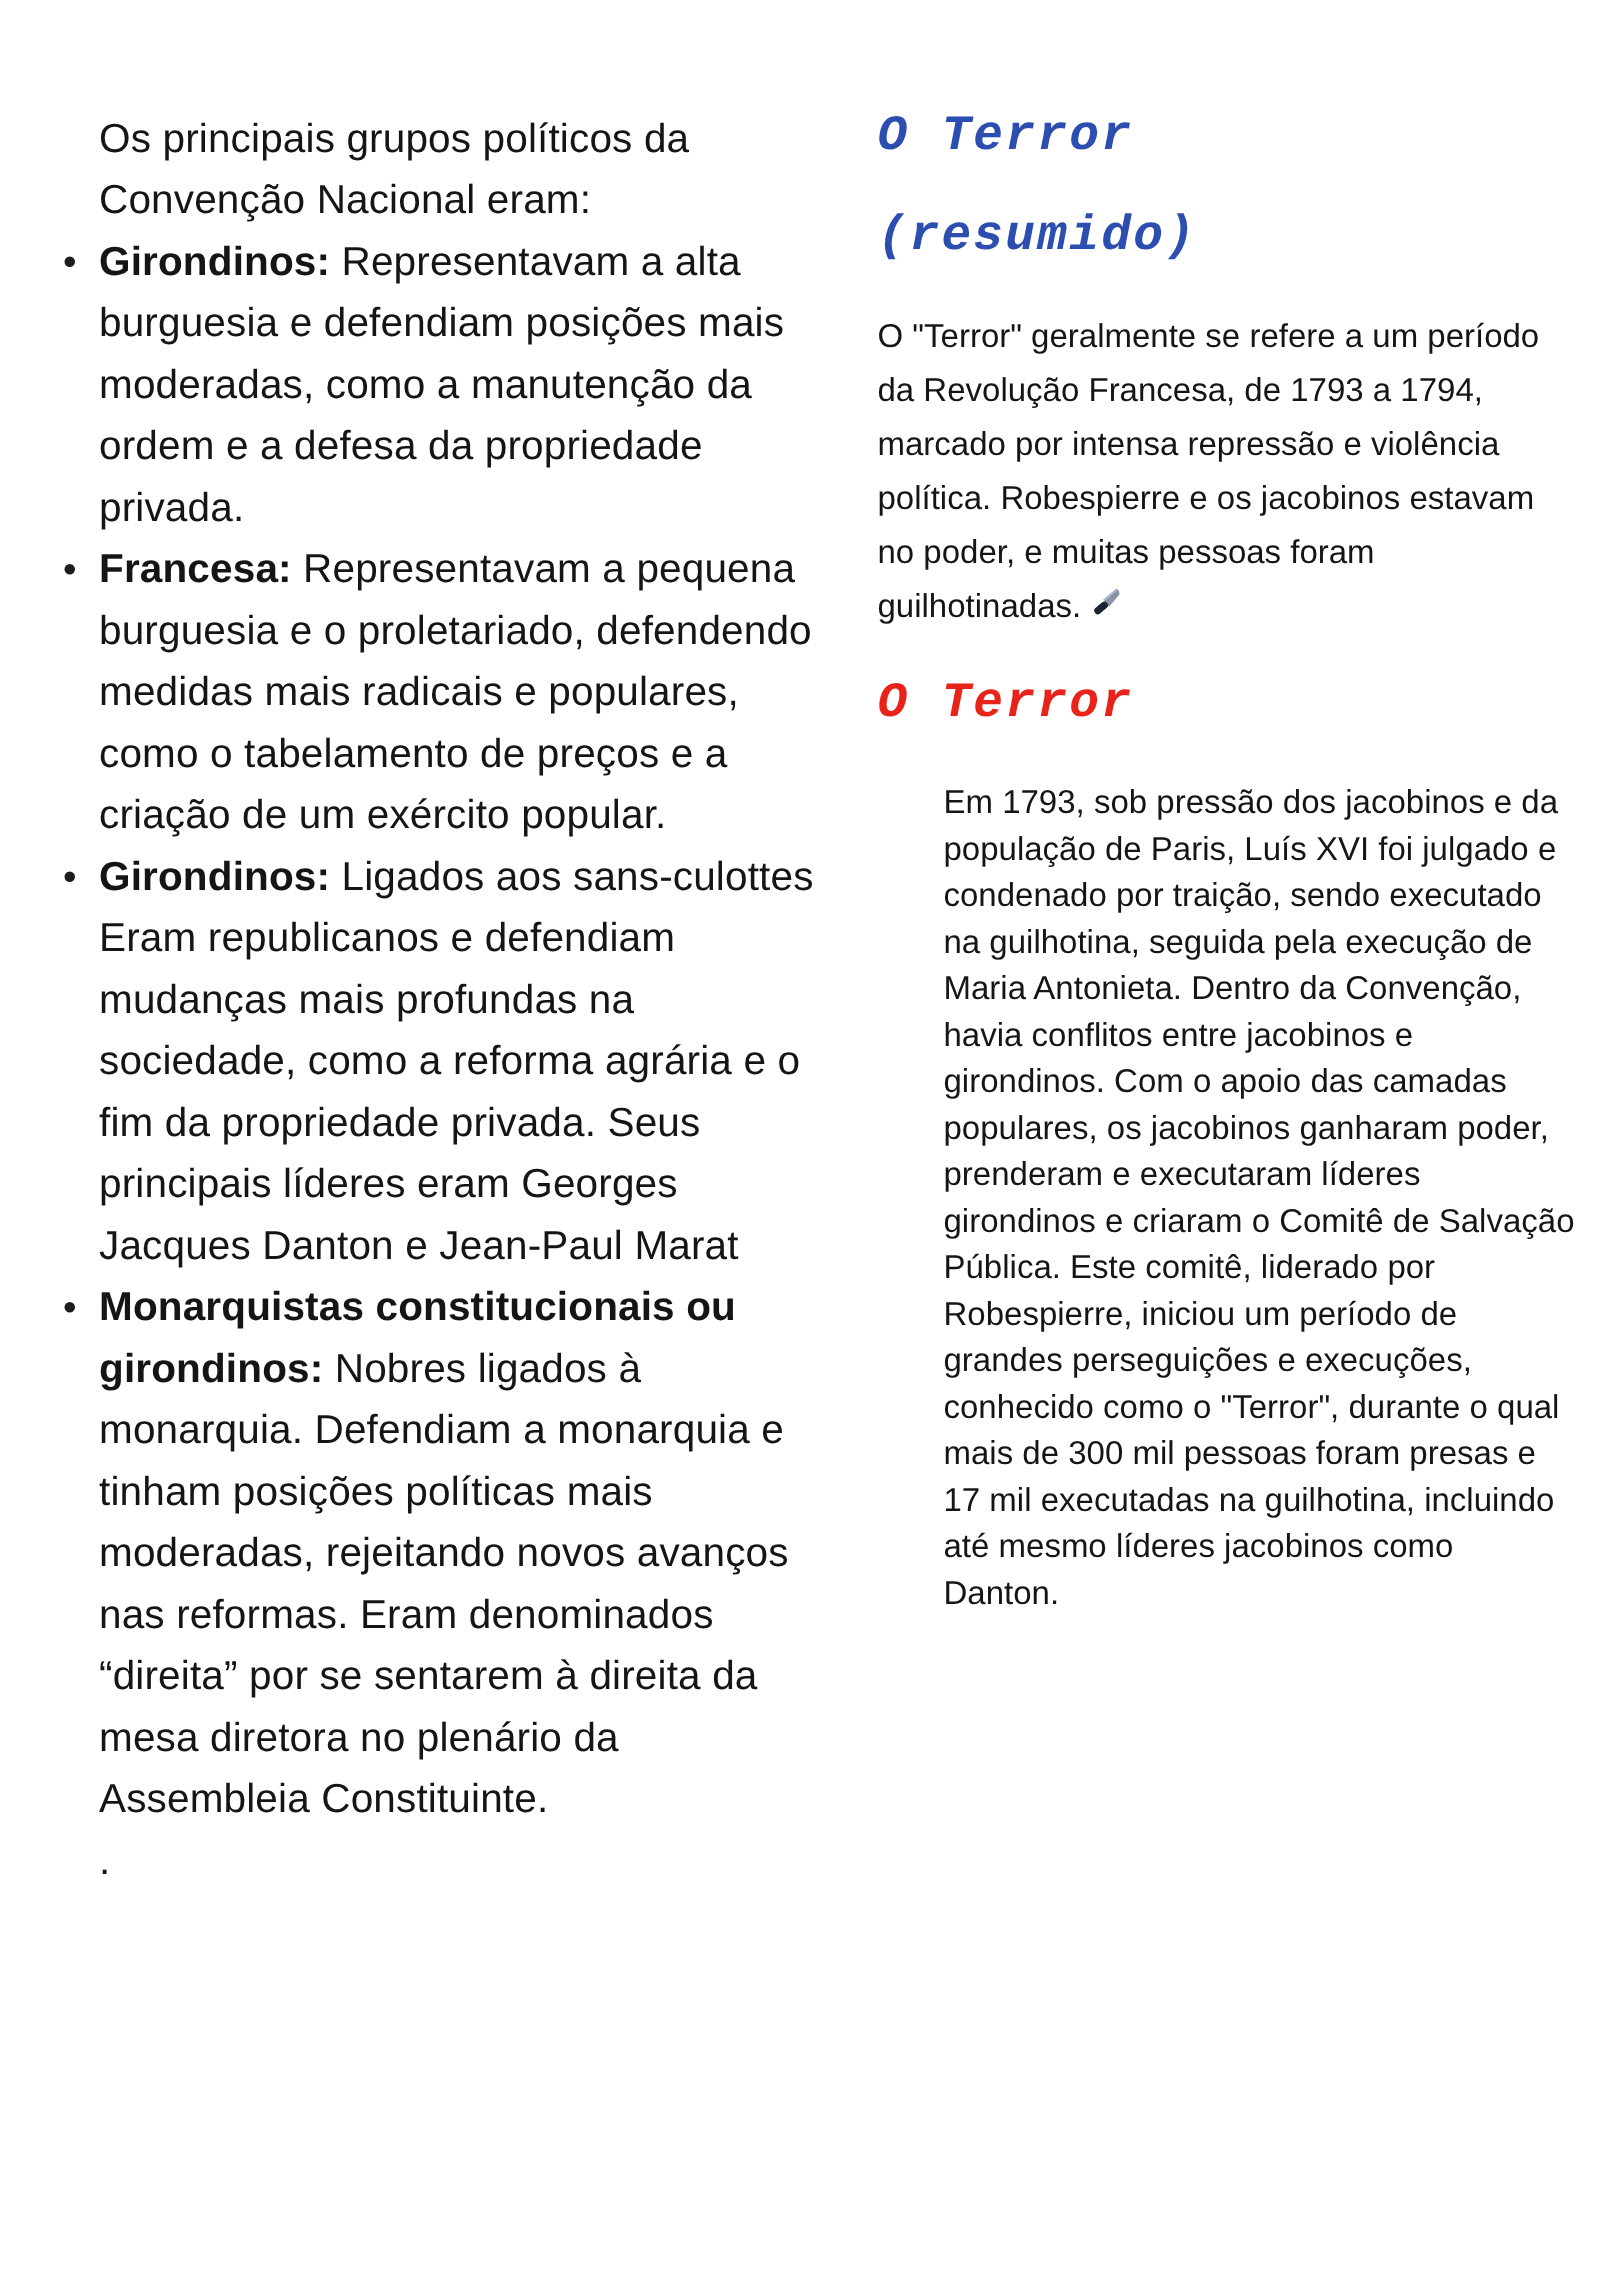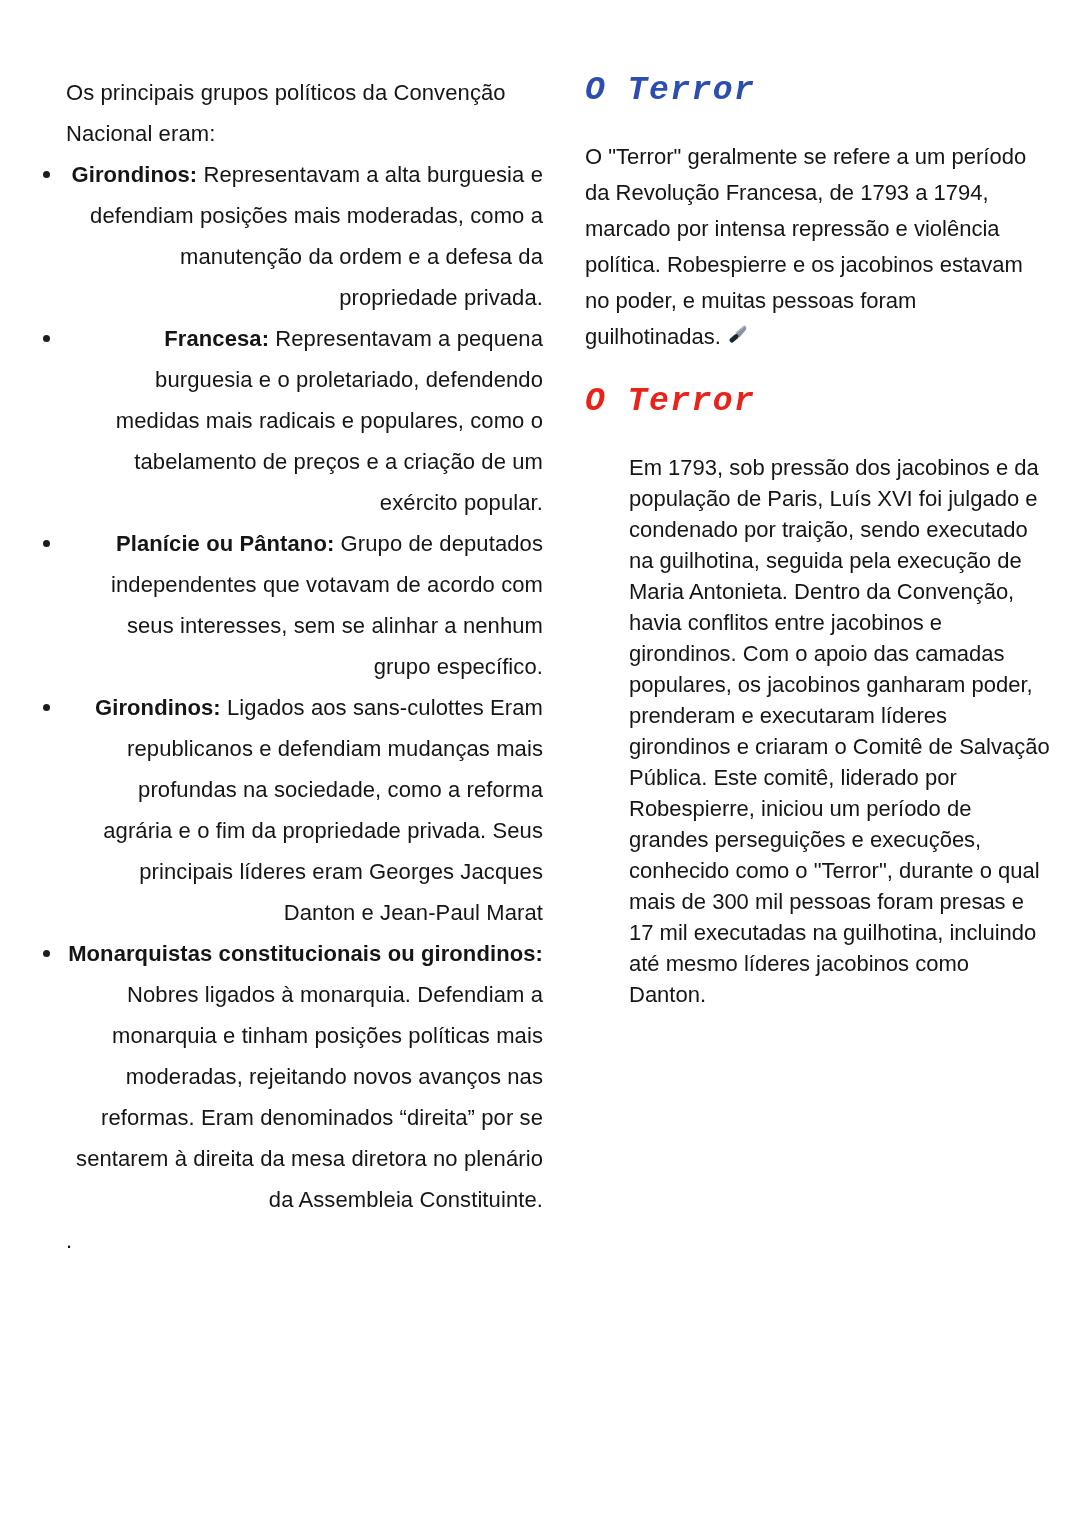--- a/index.html
+++ b/index.html
@@ -19,21 +19,21 @@
     width: 100%;
     height: 100%;
     padding: 72px 28px 30px 38px;
     gap: 42px;
   }
 
   
   .col-left {
     flex: none;
     width: 505px;
-    font-size: 22px;
+    font-size: 27px;
     line-height: 41px;
     letter-spacing: 0.1px;
   }
 
   .intro {
     margin-left: 28px;
   }
 
   ul.groups { list-style: none; }
 
@@ -41,21 +41,21 @@
 
   .dot {
     flex: none;
     width: 7px;
     height: 7px;
     border-radius: 50%;
     background: #1d1d1d;
     margin: 17px 16px 0 5px;
   }
 
-  .bullet-text { flex: 1; text-align: right; }
+  .bullet-text { flex: 1; }
 
   .bullet-text b { font-weight: 700; }
 
   .footnote { margin-left: 28px; }
 
   
   .col-right {
     flex: 1;
     font-size: 22px;
   }
@@ -112,44 +112,41 @@
       <li class="bullet-item">
         <span class="dot"></span>
         <p class="bullet-text"><b>Girondinos:</b><span> Representavam a alta burguesia e defendiam posições mais moderadas, como a manutenção da ordem e a defesa da propriedade privada.</span></p>
       </li>
 
       <li class="bullet-item">
         <span class="dot"></span>
         <p class="bullet-text"><b>Francesa:</b><span> Representavam a pequena burguesia e o proletariado, defendendo medidas mais radicais e populares, como o tabelamento de preços e a criação de um exército popular.</span></p>
       </li>
 
-      <li class="bullet-item">
-        <span class="dot"></span>
-        <p class="bullet-text"><b>Planície ou Pântano:</b><span> Grupo de deputados independentes que votavam de acordo com seus interesses, sem se alinhar a nenhum grupo específico.</span></p>
-      </li>
 
       <li class="bullet-item">
         <span class="dot"></span>
         <p class="bullet-text"><b>Girondinos:</b><span> Ligados aos sans-culottes Eram republicanos e defendiam mudanças mais profundas na sociedade, como a reforma agrária e o fim da propriedade privada. Seus principais líderes eram Georges Jacques Danton e Jean-Paul Marat</span></p>
       </li>
 
       <li class="bullet-item">
         <span class="dot"></span>
         <p class="bullet-text"><b>Monarquistas constitucionais ou girondinos:</b><span> Nobres ligados à monarquia. Defendiam a monarquia e tinham posições políticas mais moderadas, rejeitando novos avanços nas reformas. Eram denominados “direita” por se sentarem à direita da mesa diretora no plenário da Assembleia Constituinte.</span></p>
       </li>
 
     </ul>
 
     <p class="footnote">.</p>
 
   </div>
 
   <div class="col-right">
 
     <div class="script h-blue heading-line">O Terror</div>
+    <div class="script h-blue heading-line">(resumido)</div>
 
     <p class="para1"><span>O "Terror" geralmente se refere a um período da Revolução Francesa, de 1793 a 1794, marcado por intensa repressão e violência política. Robespierre e os jacobinos estavam no poder, e muitas pessoas foram guilhotinadas.</span><span class="knife"><svg width="26" height="26" viewBox="0 0 24 24" aria-hidden="true">
             <g transform="rotate(-40 12 12)">
               <path d="M11.5 9 L22 9 Q23.2 11 21 13 L11.5 14.6 Z" fill="#8a93a5"></path>
               <path d="M11.5 9 L22 9 L22 10.2 L11.5 10.2 Z" fill="#aeb6c4"></path>
               <rect x="2.5" y="9.8" width="9.5" height="4.4" rx="2" fill="#1b2430"></rect>
             </g>
           </svg></span></p>
 
     <div class="script h-red heading-red">O Terror</div>

